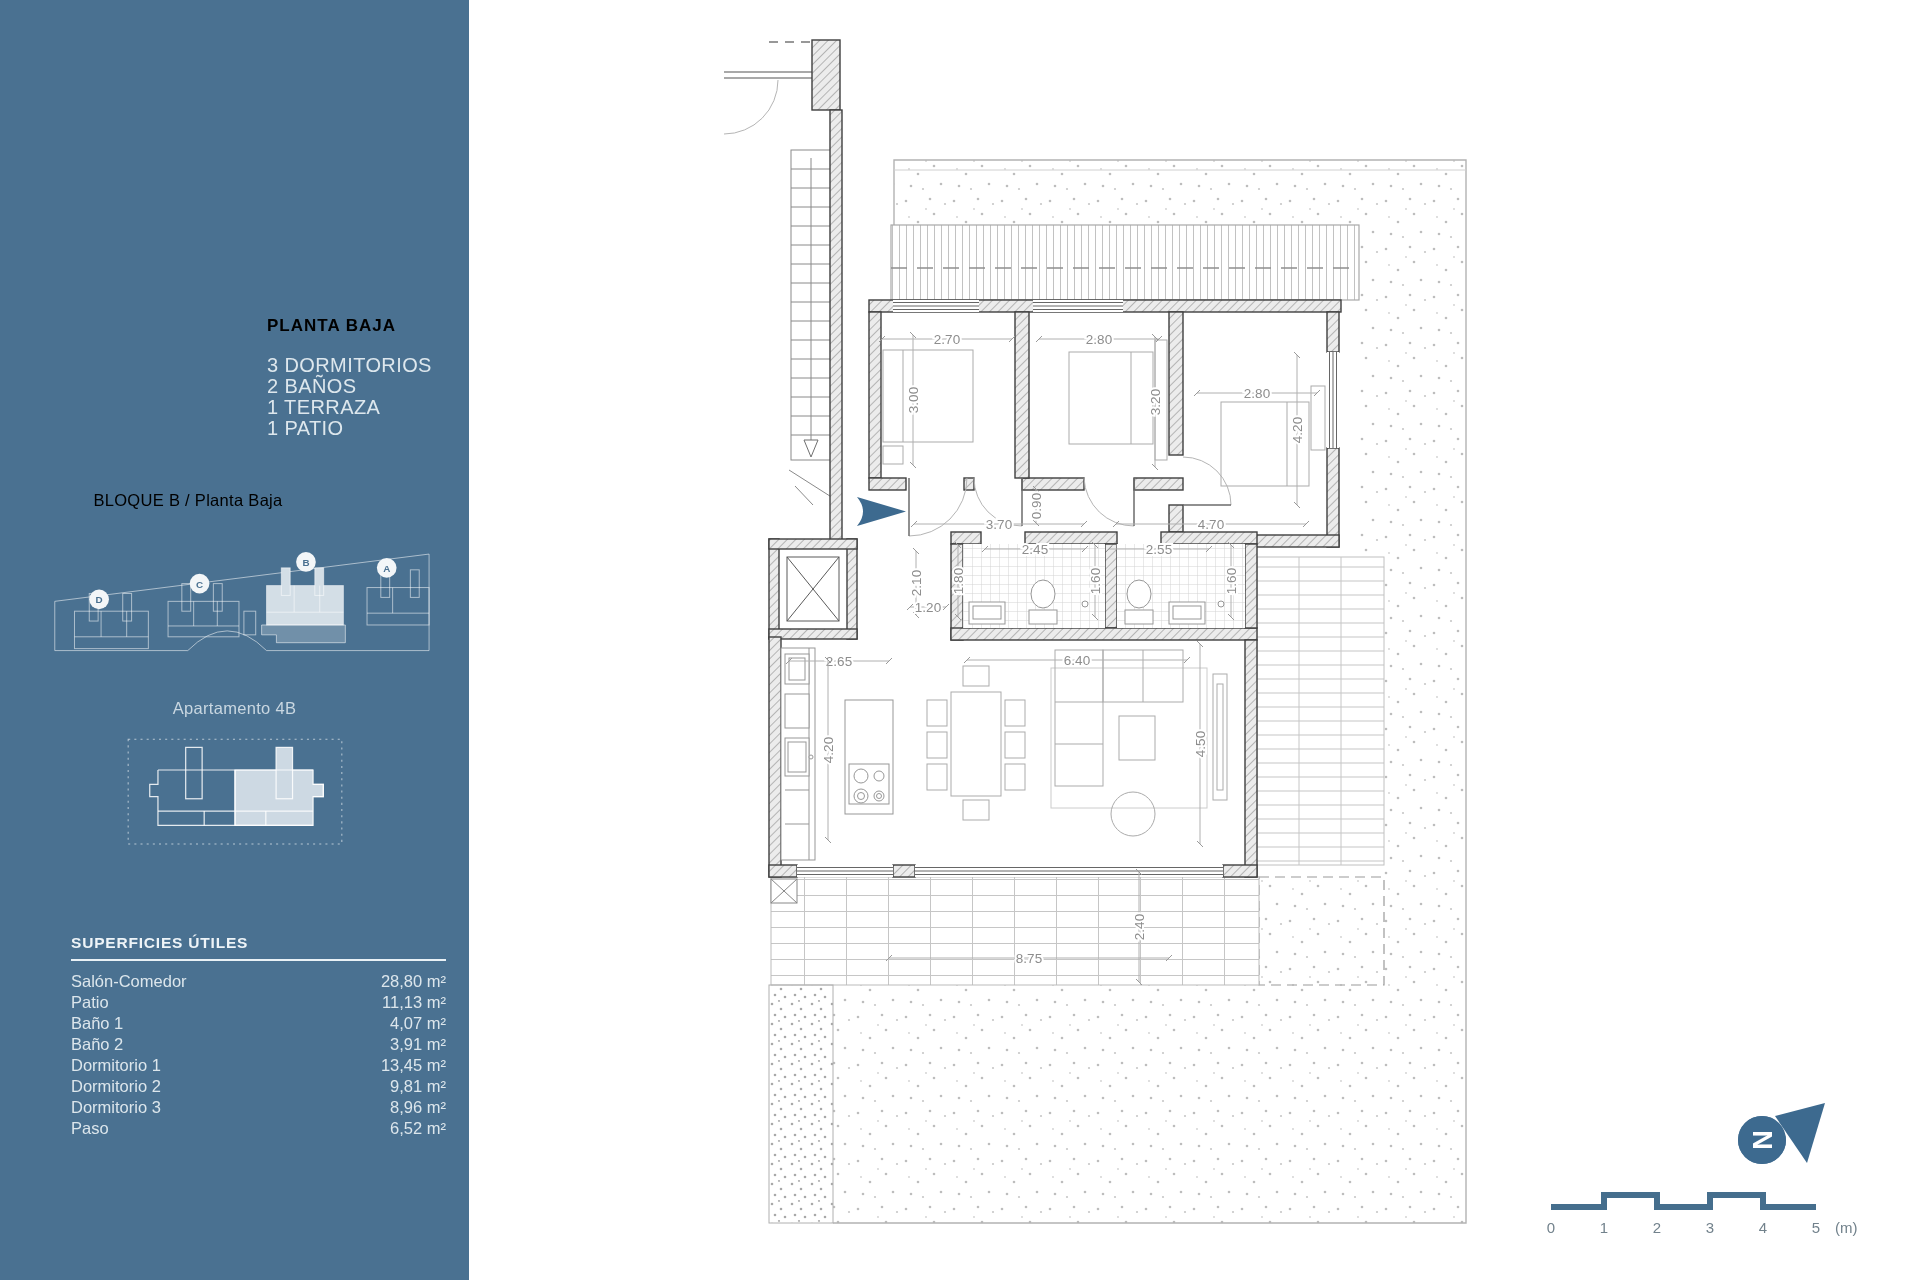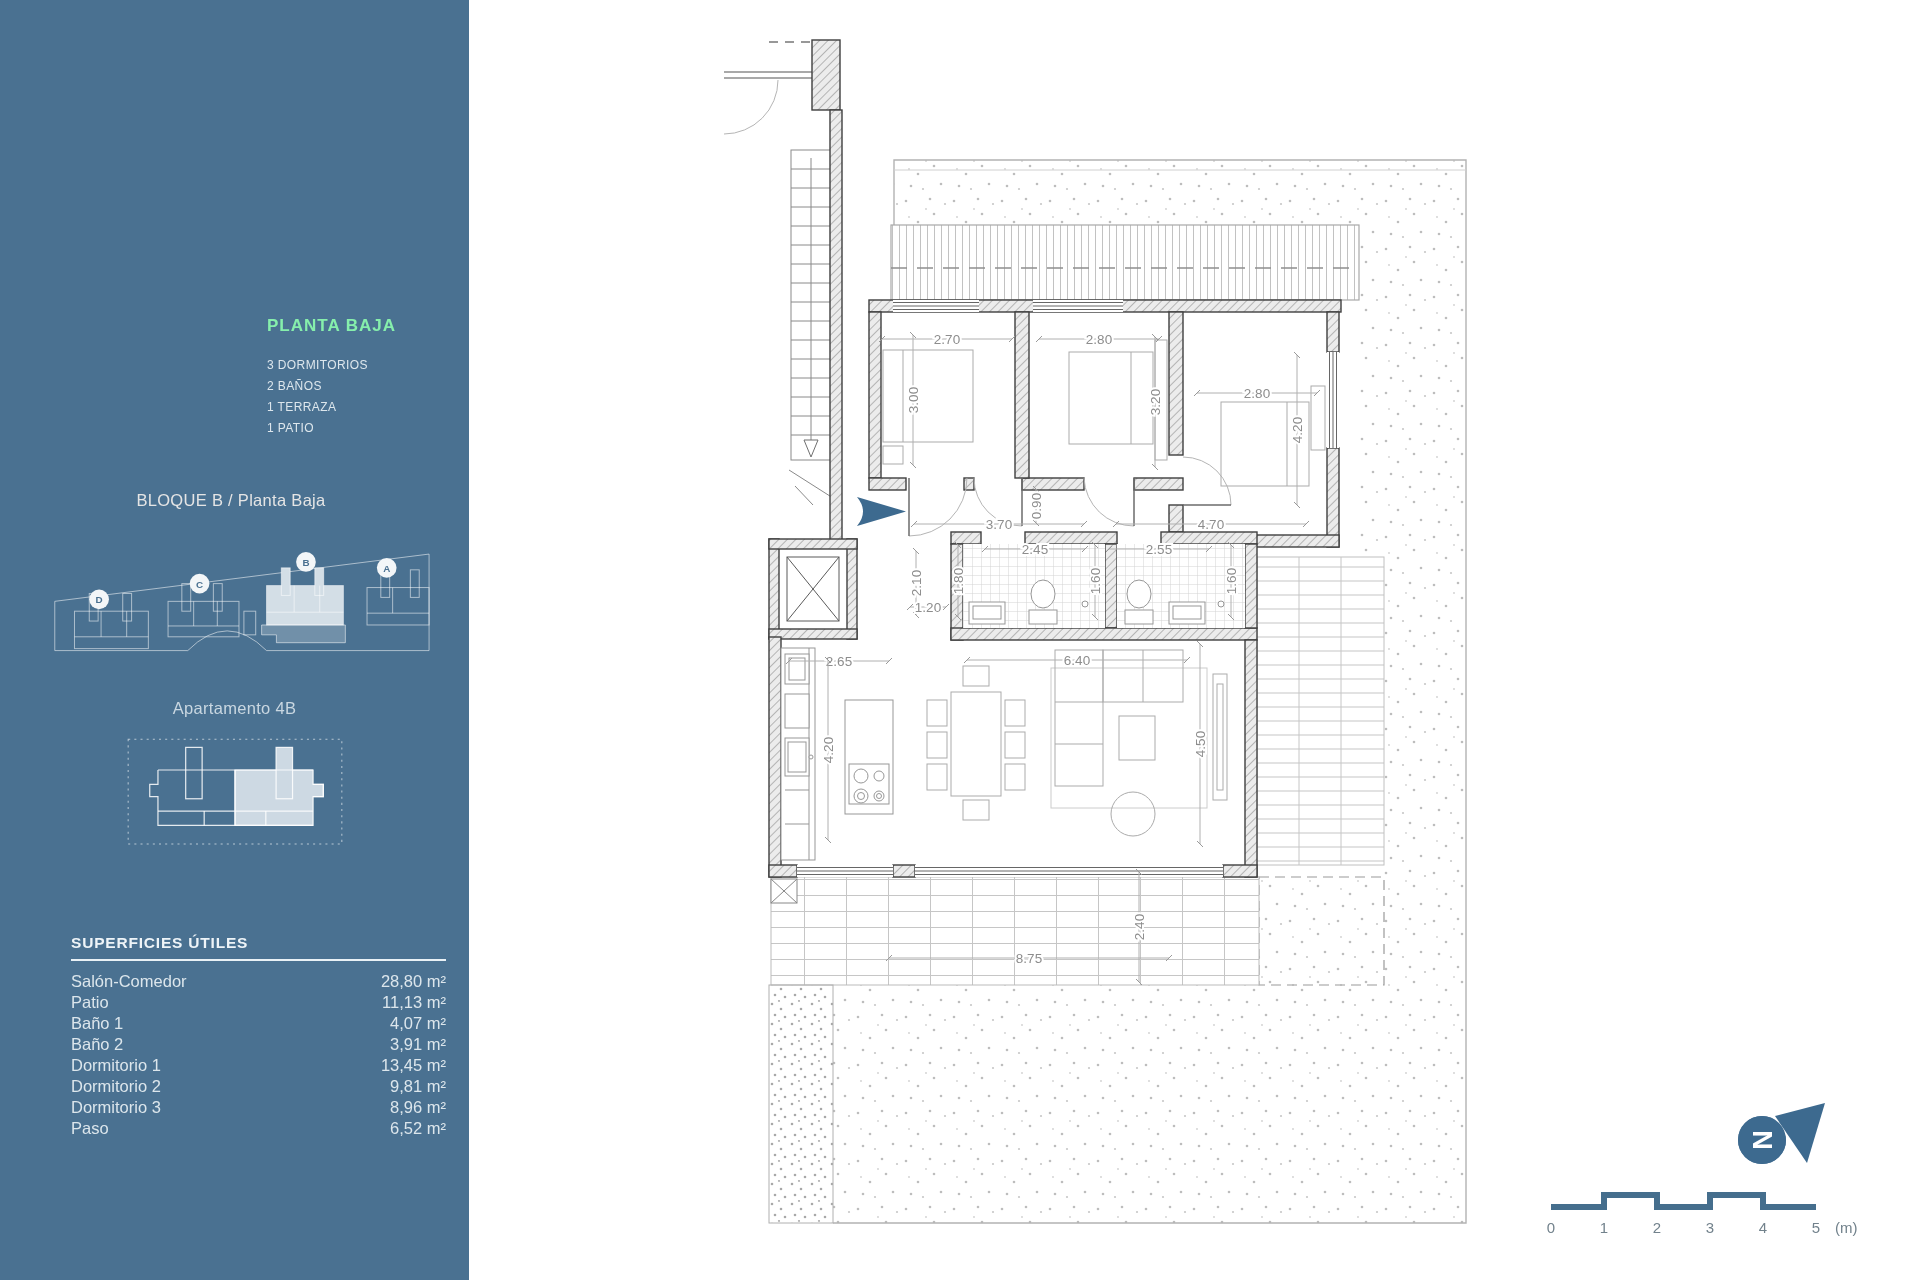--- a/index.html
+++ b/index.html
@@ -1,24 +1,24 @@
 <!DOCTYPE html>
 <html><head>
 <meta charset="utf-8">
 <style>
   html,body{margin:0;padding:0;background:#ffffff;}
   .stage{position:relative;width:1920px;height:1280px;background:#ffffff;overflow:hidden;
          font-family:"Liberation Sans","DejaVu Sans",sans-serif;}
   .sidebar{position:absolute;left:0;top:0;width:469px;height:1280px;background:#4a7191;}
   .plan-title{position:absolute;left:267px;top:316px;font-size:17px;font-weight:700;
-              letter-spacing:1px;color:#86efac;}
-  .features{position:absolute;left:267px;top:355px;font-size:12px;line-height:21px;
+              letter-spacing:1px;color:#000000;}
+  .features{position:absolute;left:267px;top:355px;font-size:20px;line-height:21px;
             letter-spacing:.4px;color:#dde7ed;}
   .bloque-title{position:absolute;left:0;top:491px;width:376px;text-align:center;
-                font-size:16.5px;color:#e5e5e5;letter-spacing:.3px;padding-left:43px;}
+                font-size:16.5px;color:#000000;letter-spacing:.3px;}
   .site-svg{position:absolute;left:40px;top:524px;width:394px;height:134px;}
   .apt-title{position:absolute;left:0;top:699px;width:469px;text-align:center;
              font-size:16.5px;color:#c9d7e1;letter-spacing:.3px;}
   .apt-svg{position:absolute;left:122px;top:724px;width:226px;height:130px;}
   .tables{position:absolute;left:71px;top:919px;width:375px;color:#dce6ec;}
   .tbl-head{font-size:15.5px;font-weight:400;letter-spacing:.8px;color:#eef4f8;
             border-bottom:2px solid #e9f1f6;padding-bottom:7px;margin:0 0 10px 0;}
   .tbl-head.second{margin-top:15px;font-weight:bold;}
   .row{display:flex;justify-content:space-between;font-size:16.5px;line-height:21px;}
   .row .value{text-align:right;}

